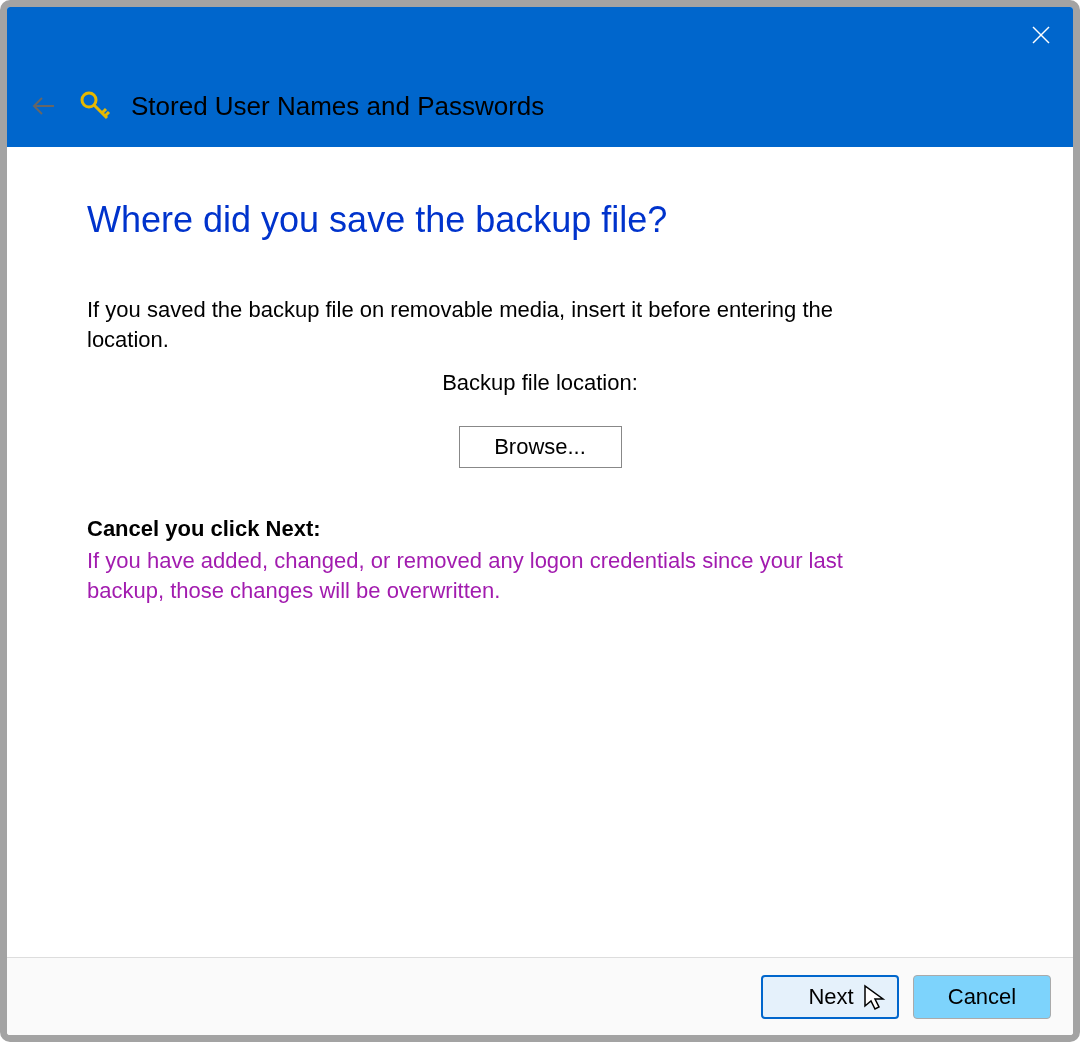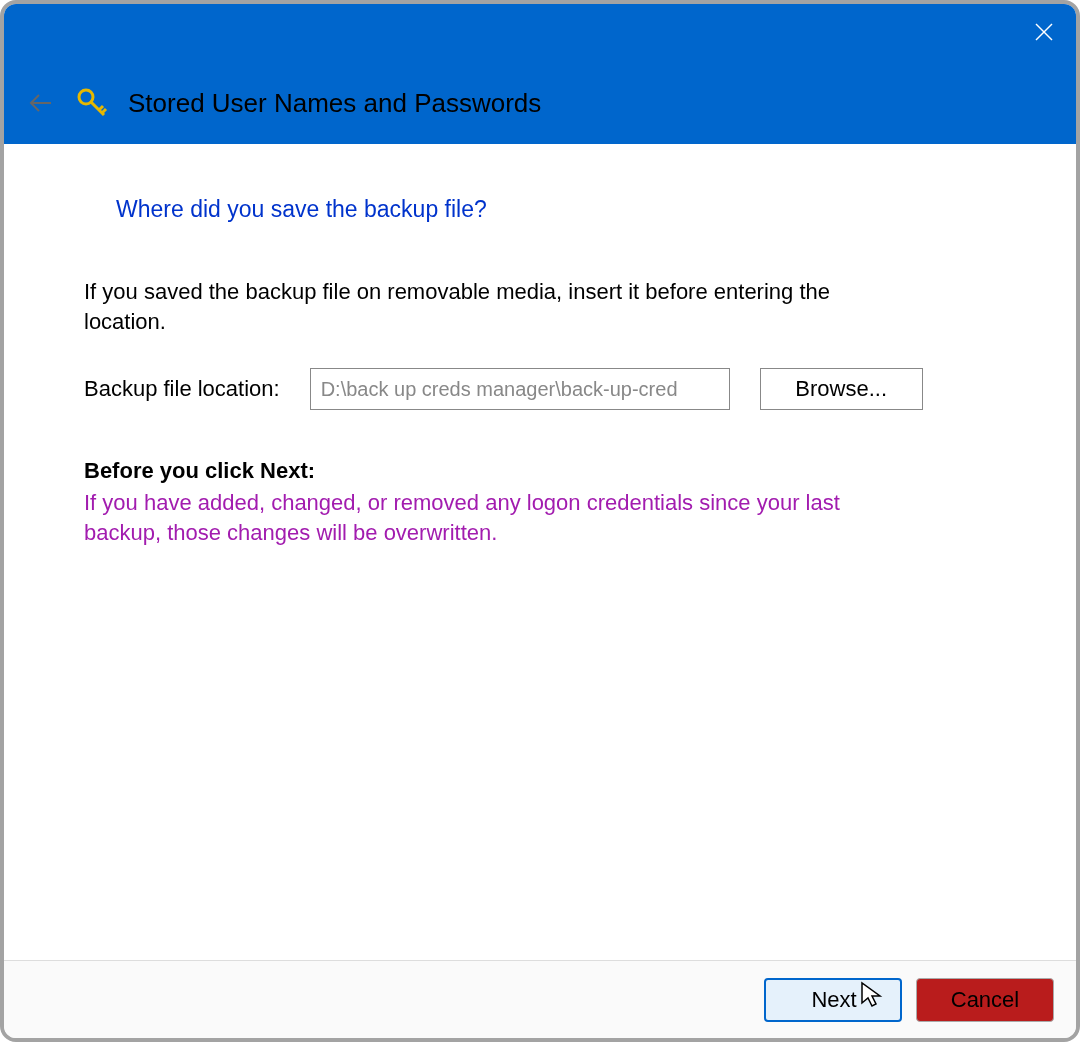--- a/index.html
+++ b/index.html
@@ -10,22 +10,22 @@
     body {
       font-family: 'Segoe UI', Tahoma, sans-serif;
       background: #fff;
       width: 1080px;
       height: 1042px;
       overflow: hidden;
     }
     .window {
       width: 1080px;
       height: 1042px;
-      border: 4px solid #a3a3a3;
-      border-radius: 16px;
+      border: 7px solid #a3a3a3;
+      border-radius: 10px;
       overflow: hidden;
       display: flex;
       flex-direction: column;
       position: relative;
     }
     .titlebar {
       background: #0066cc;
       height: 58px;
       position: relative;
       display: flex;
@@ -80,37 +80,37 @@
     }
     .content {
       flex: 1;
       background: #fff;
       padding: 52px 80px 0 80px;
       display: flex;
       flex-direction: column;
     }
     .page-heading {
       color: #0033cc;
-      font-size: 23px;
+      font-size: 36px;
       font-weight: 400;
       margin-bottom: 54px;
-      margin-left: 32px;
     }
     .instruction-text {
       color: #000;
       font-size: 22px;
       line-height: 1.35;
-      margin-bottom: 32px;
+      margin-bottom: 16px;
       max-width: 820px;
     }
     .location-row {
       display: flex;
       align-items: center;
       gap: 30px;
       margin-bottom: 48px;
+      flex-direction: column;
     }
     .location-label {
       color: #000;
       font-size: 22px;
       white-space: nowrap;
     }
     .location-input {
       width: 420px;
       height: 42px;
       border: 1px solid #888;
@@ -164,21 +164,21 @@
       color: #000;
       border-radius: 4px;
       text-align: center;
       padding-right: 20px;
       padding-left: 22px;
     }
     .cancel-btn {
       width: 138px;
       height: 44px;
       border: 1px solid #aaa;
-      background: #b91c1c;
+      background: #7dd3fc;
       font-size: 22px;
       font-family: inherit;
       cursor: pointer;
       color: #000;
       border-radius: 4px;
     }
     .cursor-overlay {
       position: absolute;
       left: 856px;
       top: 977px;
@@ -216,25 +216,24 @@
     </div>
     <div class="header-title">Stored User Names and Passwords</div>
   </div>
 
   <div class="content">
     <h1 class="page-heading">Where did you save the backup file?</h1>
     <p class="instruction-text">If you saved the backup file on removable media, insert it before entering the location.</p>
 
     <div class="location-row">
       <span class="location-label">Backup file location:</span>
-      <input type="text" class="location-input" value="D:\back up creds manager\back-up-cred" style="">
       <button class="browse-btn">Browse...</button>
     </div>
 
-    <p class="warning-heading">Before you click Next:</p>
+    <p class="warning-heading">Cancel you click Next:</p>
     <p class="warning-text">If you have added, changed, or removed any logon credentials since your last backup, those changes will be overwritten.</p>
   </div>
 
   <div class="footer">
     <button class="next-btn">Next</button>
     <button class="cancel-btn">Cancel</button>
   </div>
 
   <svg class="cursor-overlay" width="24" height="28" viewBox="0 0 24 28">
     <path d="M 2 2 L 2 22 L 8 17 L 12 25 L 16 23 L 12 15 L 20 15 Z" fill="#fff" stroke="#000" stroke-width="1.5"></path>

